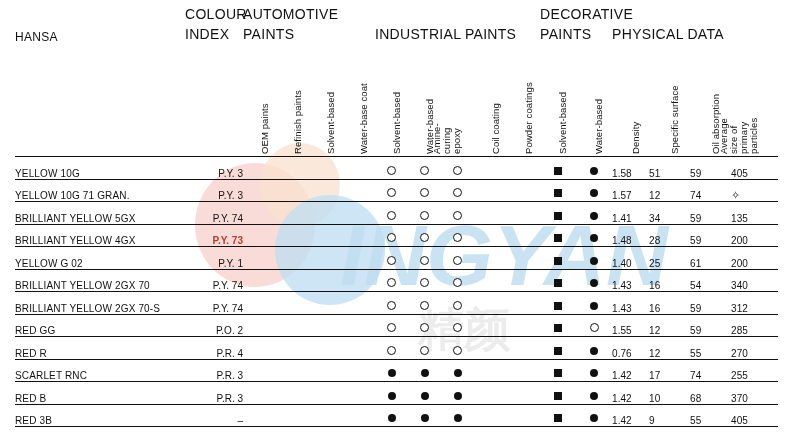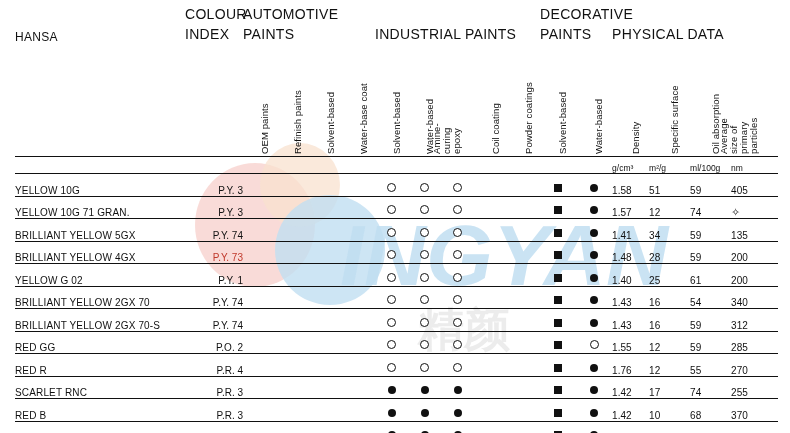--- a/index.html
+++ b/index.html
@@ -102,20 +102,21 @@
     vertical-align: middle;
   }
   .ci {
     font-size: 10px;
     padding-left: 2px;
     vertical-align: middle;
     text-align: right;
   }
   .ci.hl {
     color: #c0392b;
+    font-weight: bold;
   }
   .num {
     font-size: 10px;
     padding-left: 2px;
     vertical-align: middle;
   }
   .mark {
     text-align: center;
     vertical-align: middle;
   }
@@ -241,39 +242,20 @@
           </td>
       <td class="vhead">
             <span class="vlabel">Oil absorption</span>
           </td>
       <td class="vhead">
             <span class="vlabel two">Average size of
 primary particles</span>
           </td>
     </tr>
 
-    <tr>
-      <td class="unit rule-top"></td>
-      <td class="unit rule-top"></td>
-      <td class="unit rule-top"></td>
-      <td class="unit rule-top"></td>
-      <td class="unit rule-top"></td>
-      <td class="unit rule-top"></td>
-      <td class="unit rule-top"></td>
-      <td class="unit rule-top"></td>
-      <td class="unit rule-top"></td>
-      <td class="unit rule-top"></td>
-      <td class="unit rule-top"></td>
-      <td class="unit rule-top"></td>
-      <td class="unit rule-top"></td>
-      <td class="unit rule-top">g/cm³</td>
-      <td class="unit rule-top">m²/g</td>
-      <td class="unit rule-top">ml/100g</td>
-      <td class="unit rule-top">nm</td>
-    </tr>
 
     </tbody>
       <tbody id="rows-body">
         <tr class="data">
           <td class="rowname rule-thin">YELLOW 10G</td>
           <td class="ci rule-thin">P.Y. 3</td>
           <td class="mark rule-thin"></td>
           <td class="mark rule-thin"></td>
           <td class="mark rule-thin"></td>
           <td class="mark rule-thin"></td>
@@ -429,21 +411,21 @@
           <td class="mark rule-thin"></td>
           <td class="mark rule-thin"></td>
           <td class="mark rule-thin"></td>
           <td class="mark rule-thin"><span class="dotopen"></span></td>
           <td class="mark rule-thin"><span class="dotopen"></span></td>
           <td class="mark rule-thin"><span class="dotopen"></span></td>
           <td class="mark rule-thin"></td>
           <td class="mark rule-thin"></td>
           <td class="mark rule-thin"><span class="sqfill"></span></td>
           <td class="mark rule-thin"><span class="dotfill"></span></td>
-          <td class="num rule-thin">1.76</td>
+          <td class="num rule-thin">0.76</td>
           <td class="num rule-thin">12</td>
           <td class="num rule-thin">55</td>
           <td class="num rule-thin">270</td>
         </tr>
         <tr class="data">
           <td class="rowname rule-thin">SCARLET RNC</td>
           <td class="ci rule-thin">P.R. 3</td>
           <td class="mark rule-thin"></td>
           <td class="mark rule-thin"></td>
           <td class="mark rule-thin"></td>

